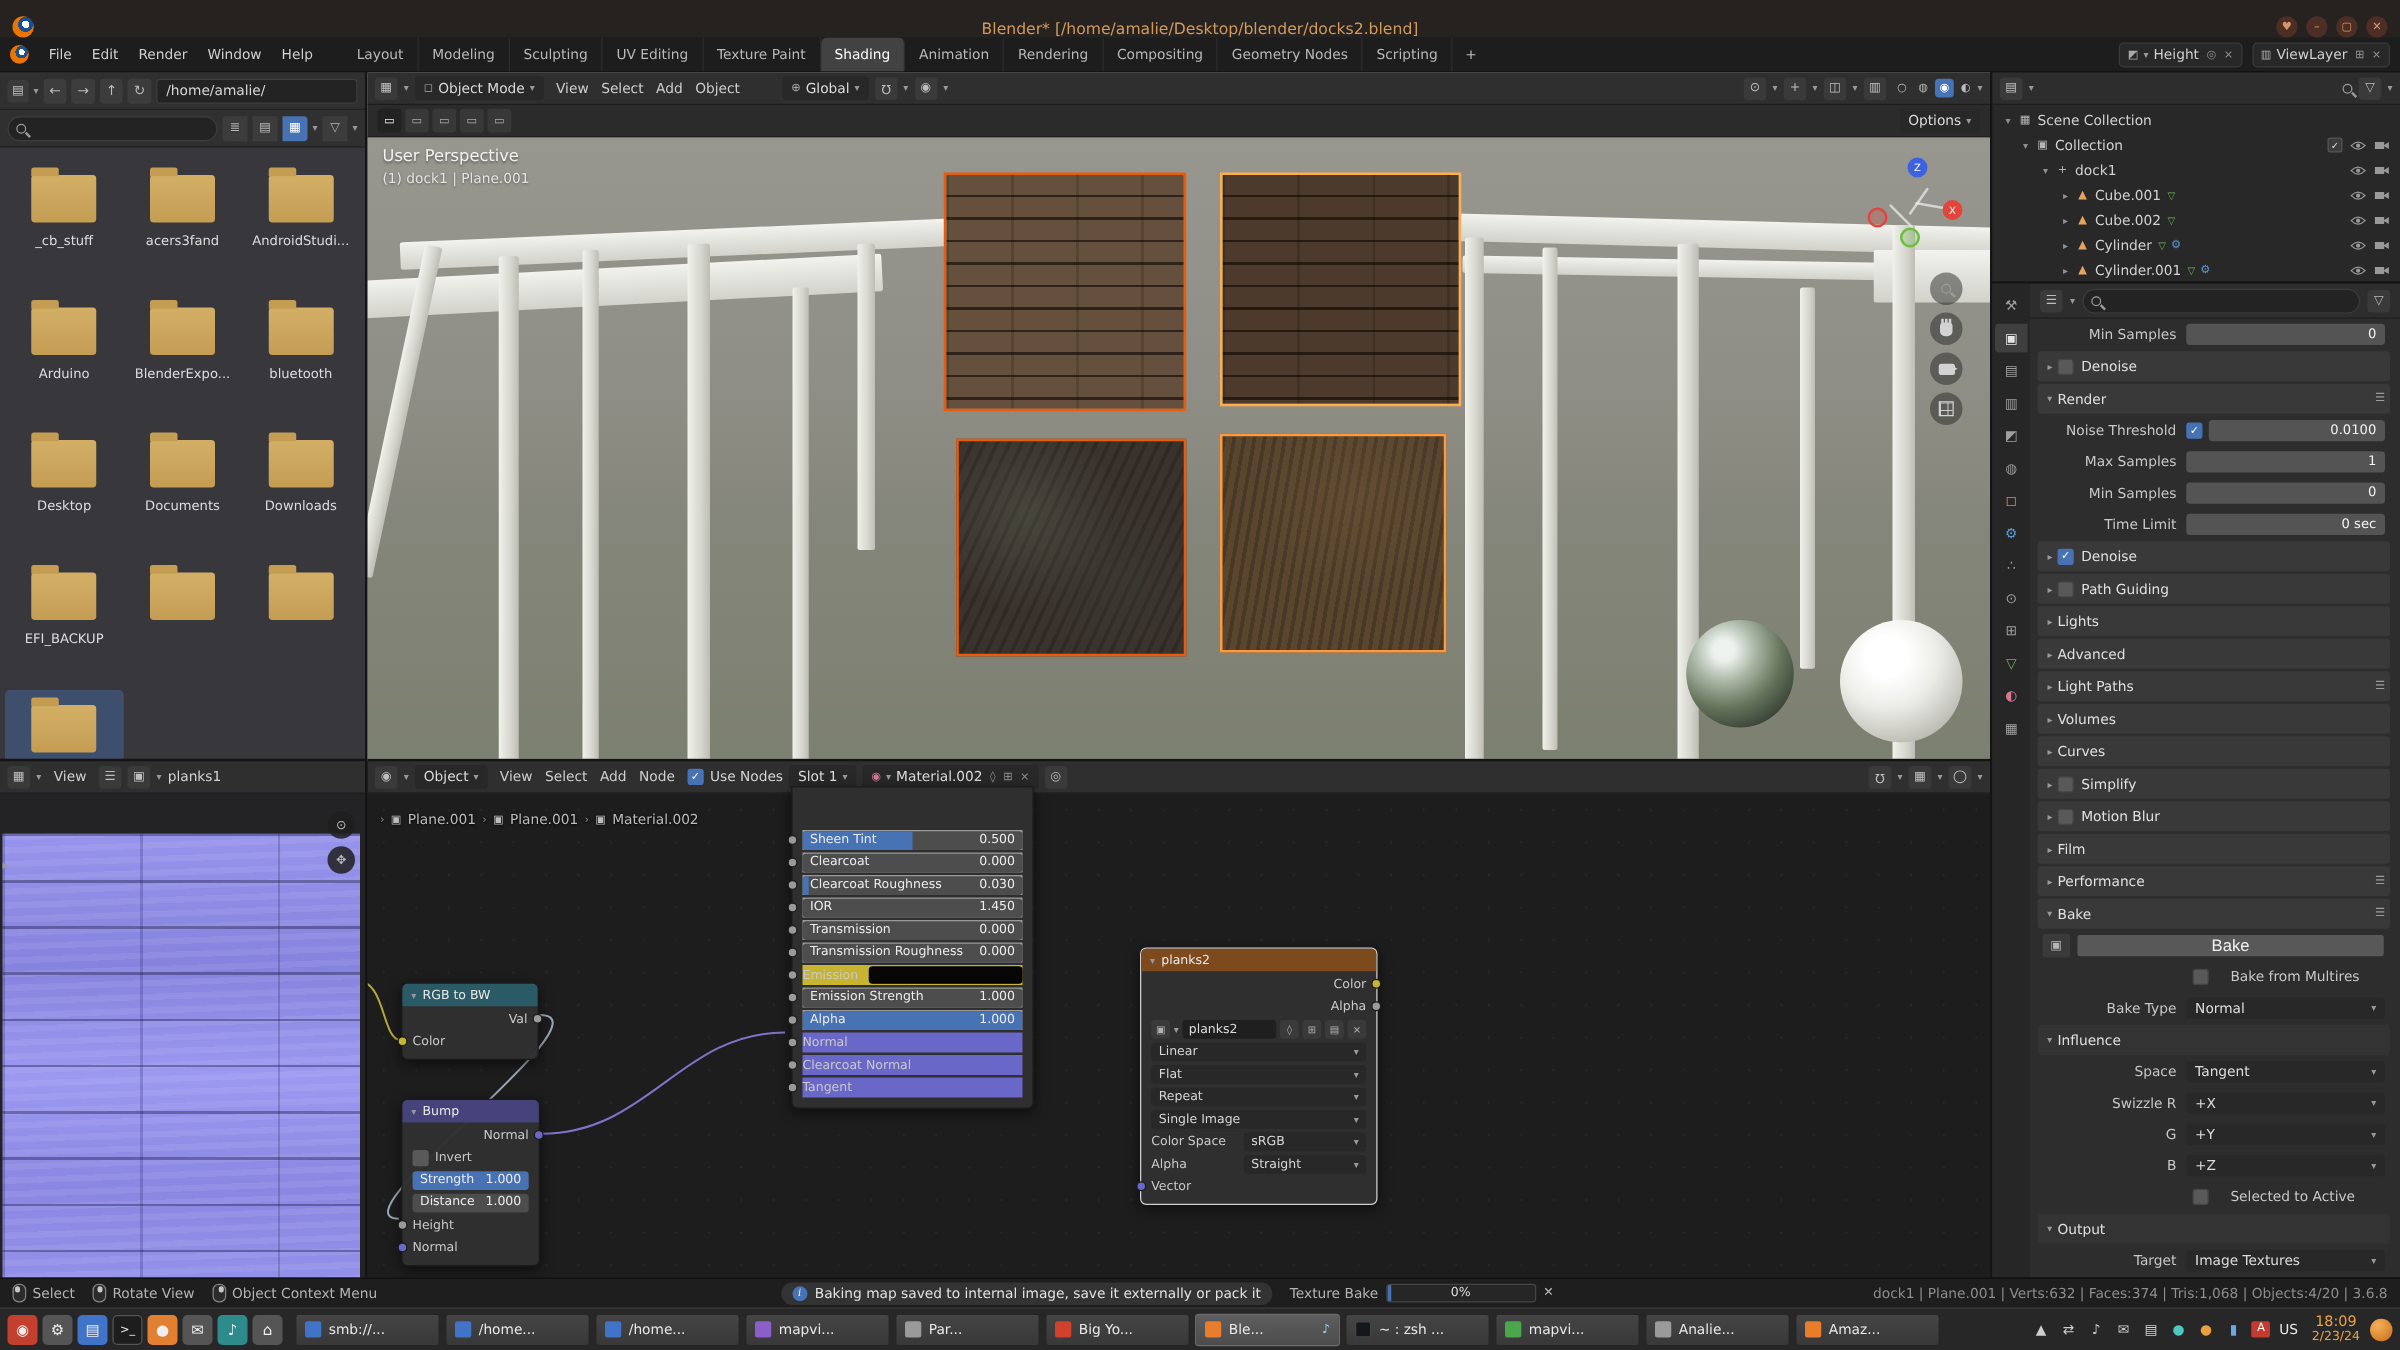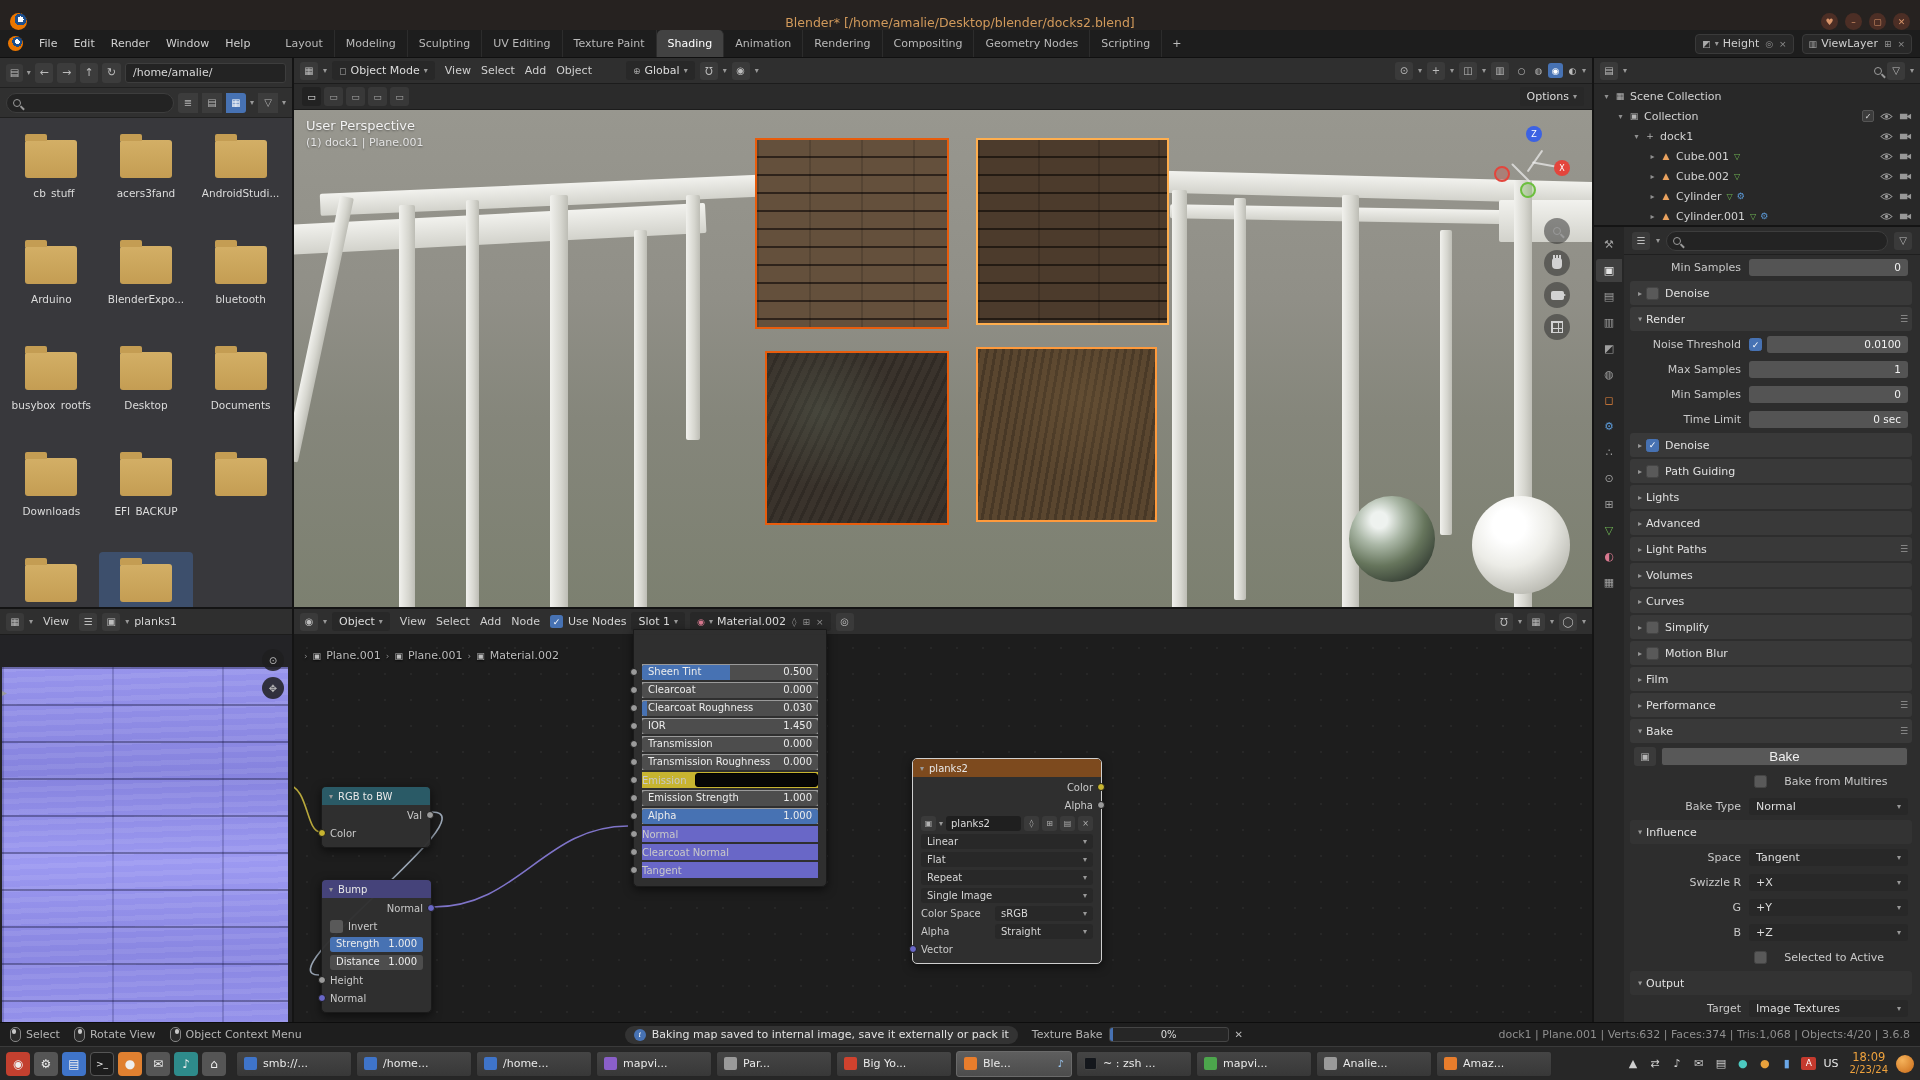--- a/index.html
+++ b/index.html
@@ -329,24 +329,20 @@
             <div class="fitem">
               <div class="folder-ic"></div>
               <div class="fname">BlenderExpo...</div>
             </div>
 
             <div class="fitem">
               <div class="folder-ic"></div>
               <div class="fname">bluetooth</div>
             </div>
 
-            <div class="fitem">
-              <div class="folder-ic"></div>
-              <div class="fname">busybox_rootfs</div>
-            </div>
 
             <div class="fitem">
               <div class="folder-ic"></div>
               <div class="fname">Desktop</div>
             </div>
 
             <div class="fitem">
               <div class="folder-ic"></div>
               <div class="fname">Documents</div>
             </div>

